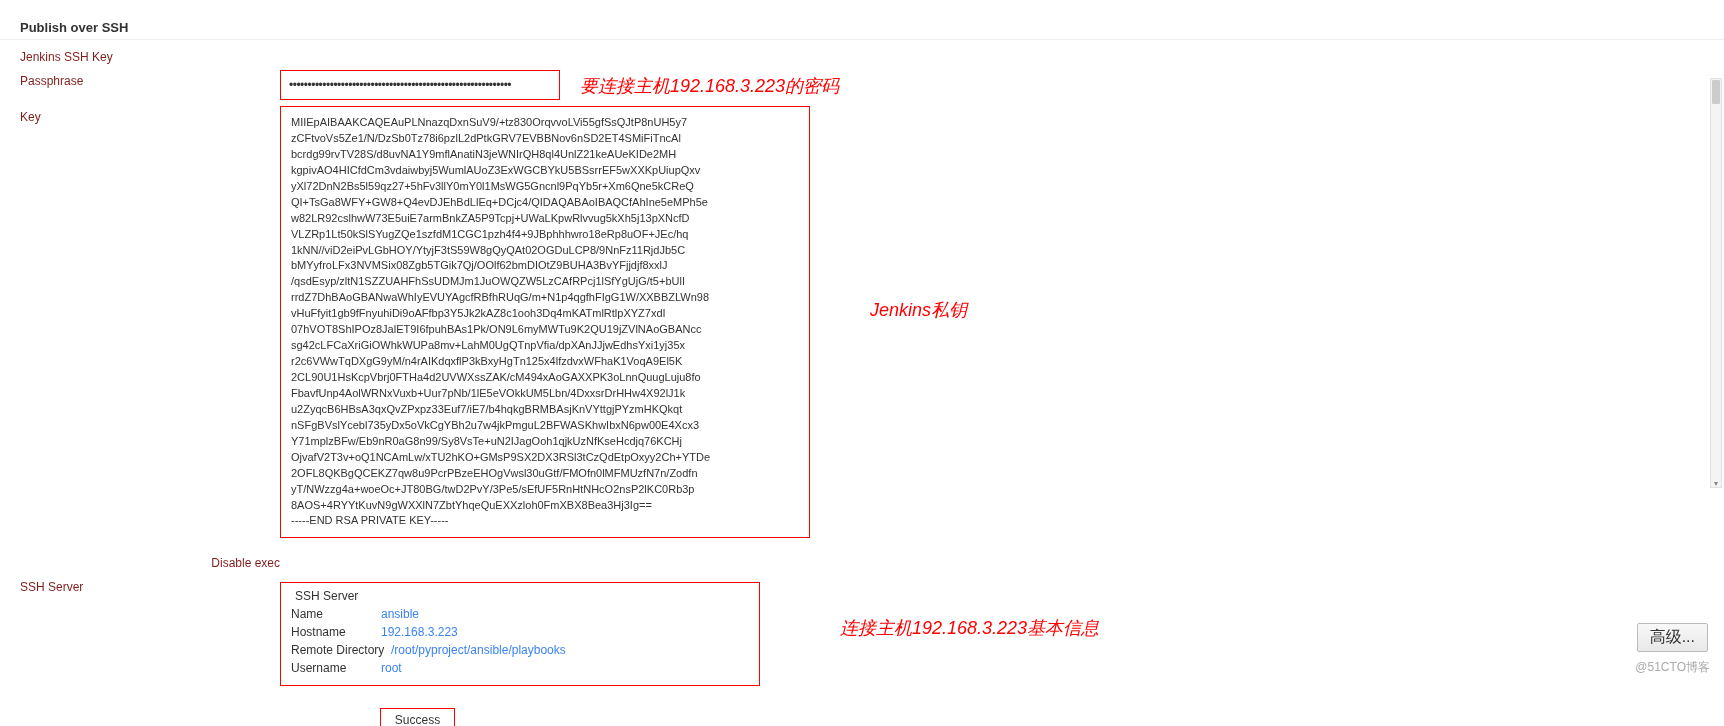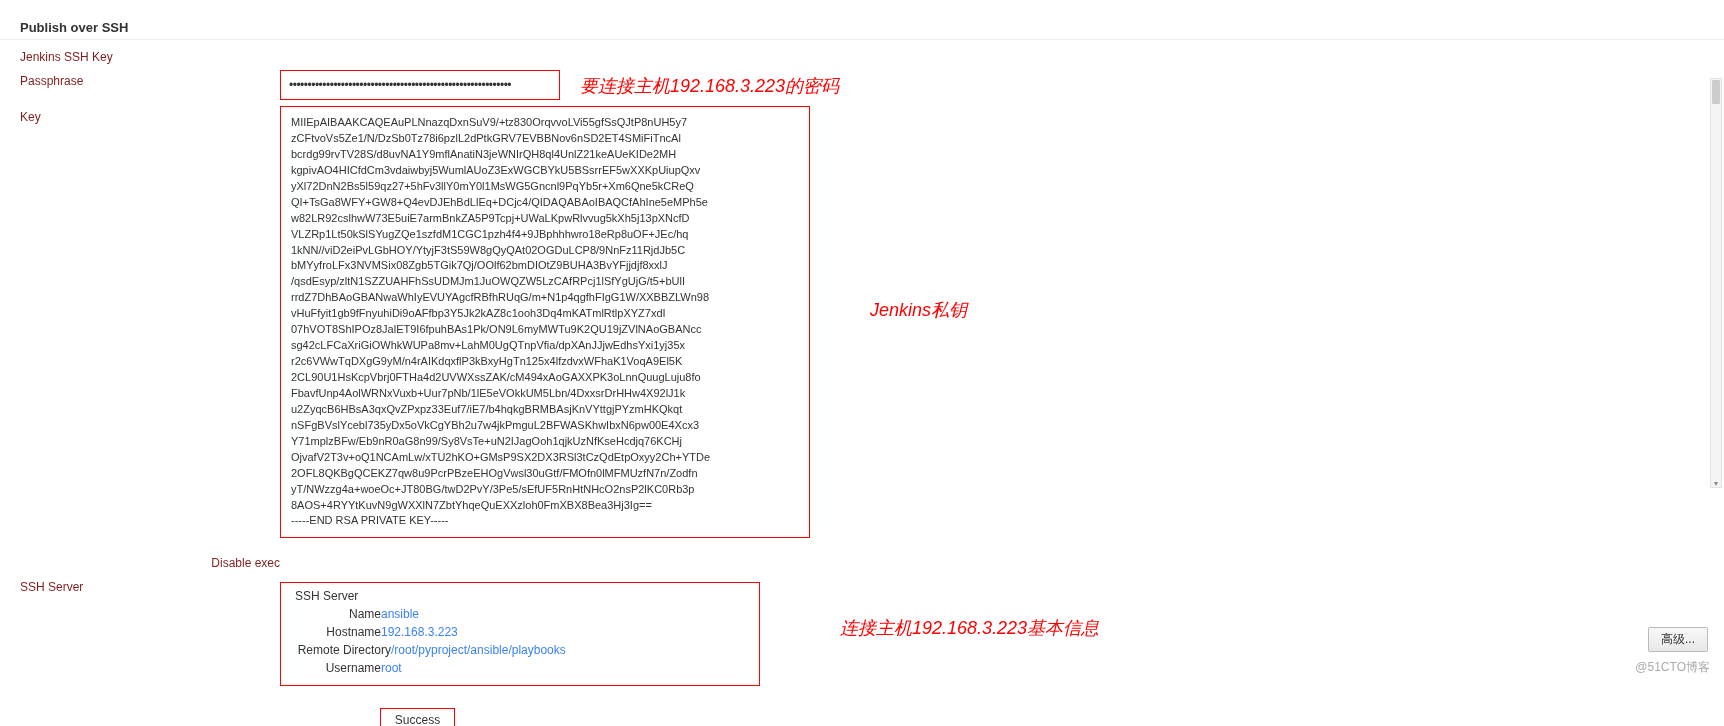--- a/index.html
+++ b/index.html
@@ -82,21 +82,20 @@
   .sub-title {
     font-size: 12px;
     color: #333;
     padding-left: 4px;
     margin-bottom: 4px;
   }
   .sub-row {
     display: flex;
     align-items: center;
     margin-top: 4px;
-    text-align: right;
   }
   .sub-label {
     flex: 0 0 90px;
     font-size: 12px;
     color: #333;
   }
   .sub-value {
     font-size: 12px;
     color: #3b82f6;
   }
@@ -114,21 +113,21 @@
     background: #fff;
   }
   .adv-btn {
     position: absolute;
     right: 16px;
     bottom: 74px;
     background: linear-gradient(#f8f8f8, #e8e8e8);
     border: 1px solid #bbb;
     border-radius: 2px;
     padding: 3px 12px;
-    font-size: 12px;
+    font-size: 16px;
     color: #333;
     cursor: pointer;
   }
   .watermark {
     position: absolute;
     right: 14px;
     bottom: 50px;
     font-size: 12px;
     color: #aaa;
   }

